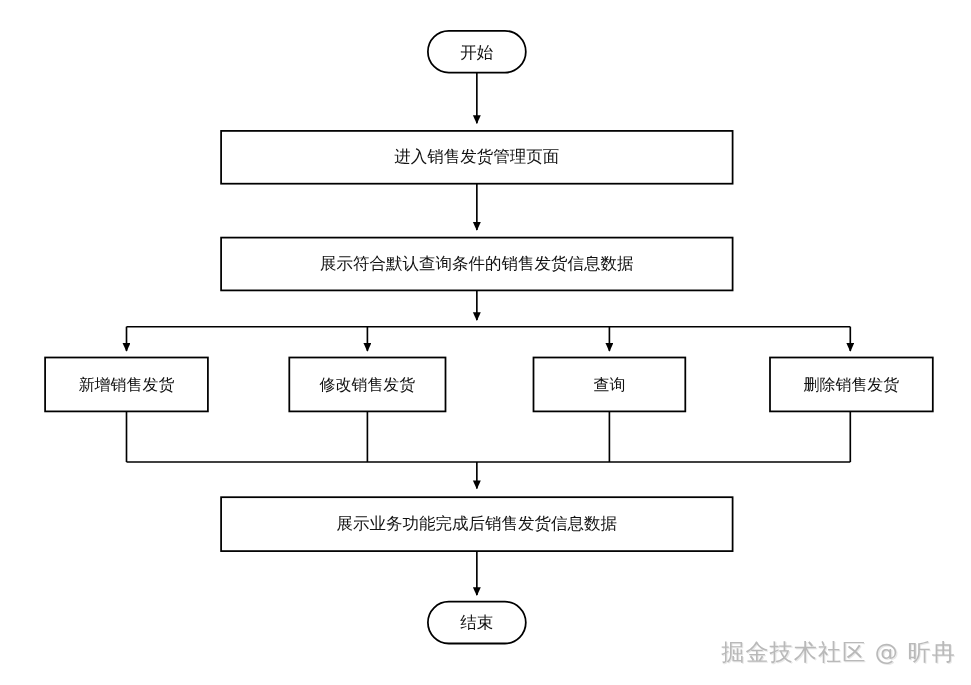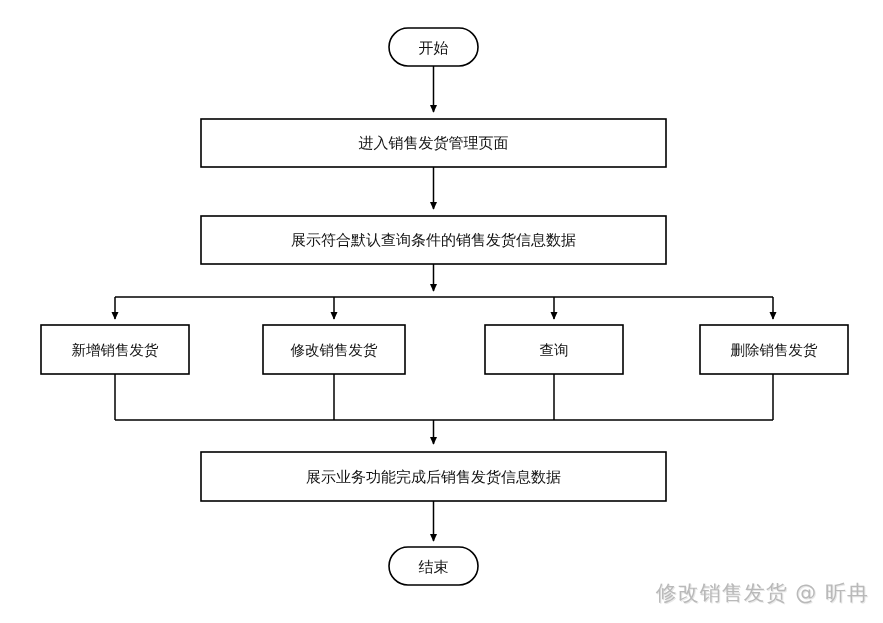--- a/index.html
+++ b/index.html
@@ -168,15 +168,15 @@
       <rect class="shape" x="201" y="452" width="465" height="49"></rect>
       <text class="node-text" x="433.5" y="477">展示业务功能完成后销售发货信息数据</text>
     </g>
 
     <g>
       <rect class="terminator" x="389" y="547" width="89" height="38" rx="19" ry="19"></rect>
       <text class="node-text" x="433.5" y="567">结束</text>
     </g>
   </svg>
 
-  <div class="watermark">修改销售发货 @ 昕冉</div>
+  <div class="watermark">掘金技术社区 @ 昕冉</div>
 
 </div>
 
 </body></html>

